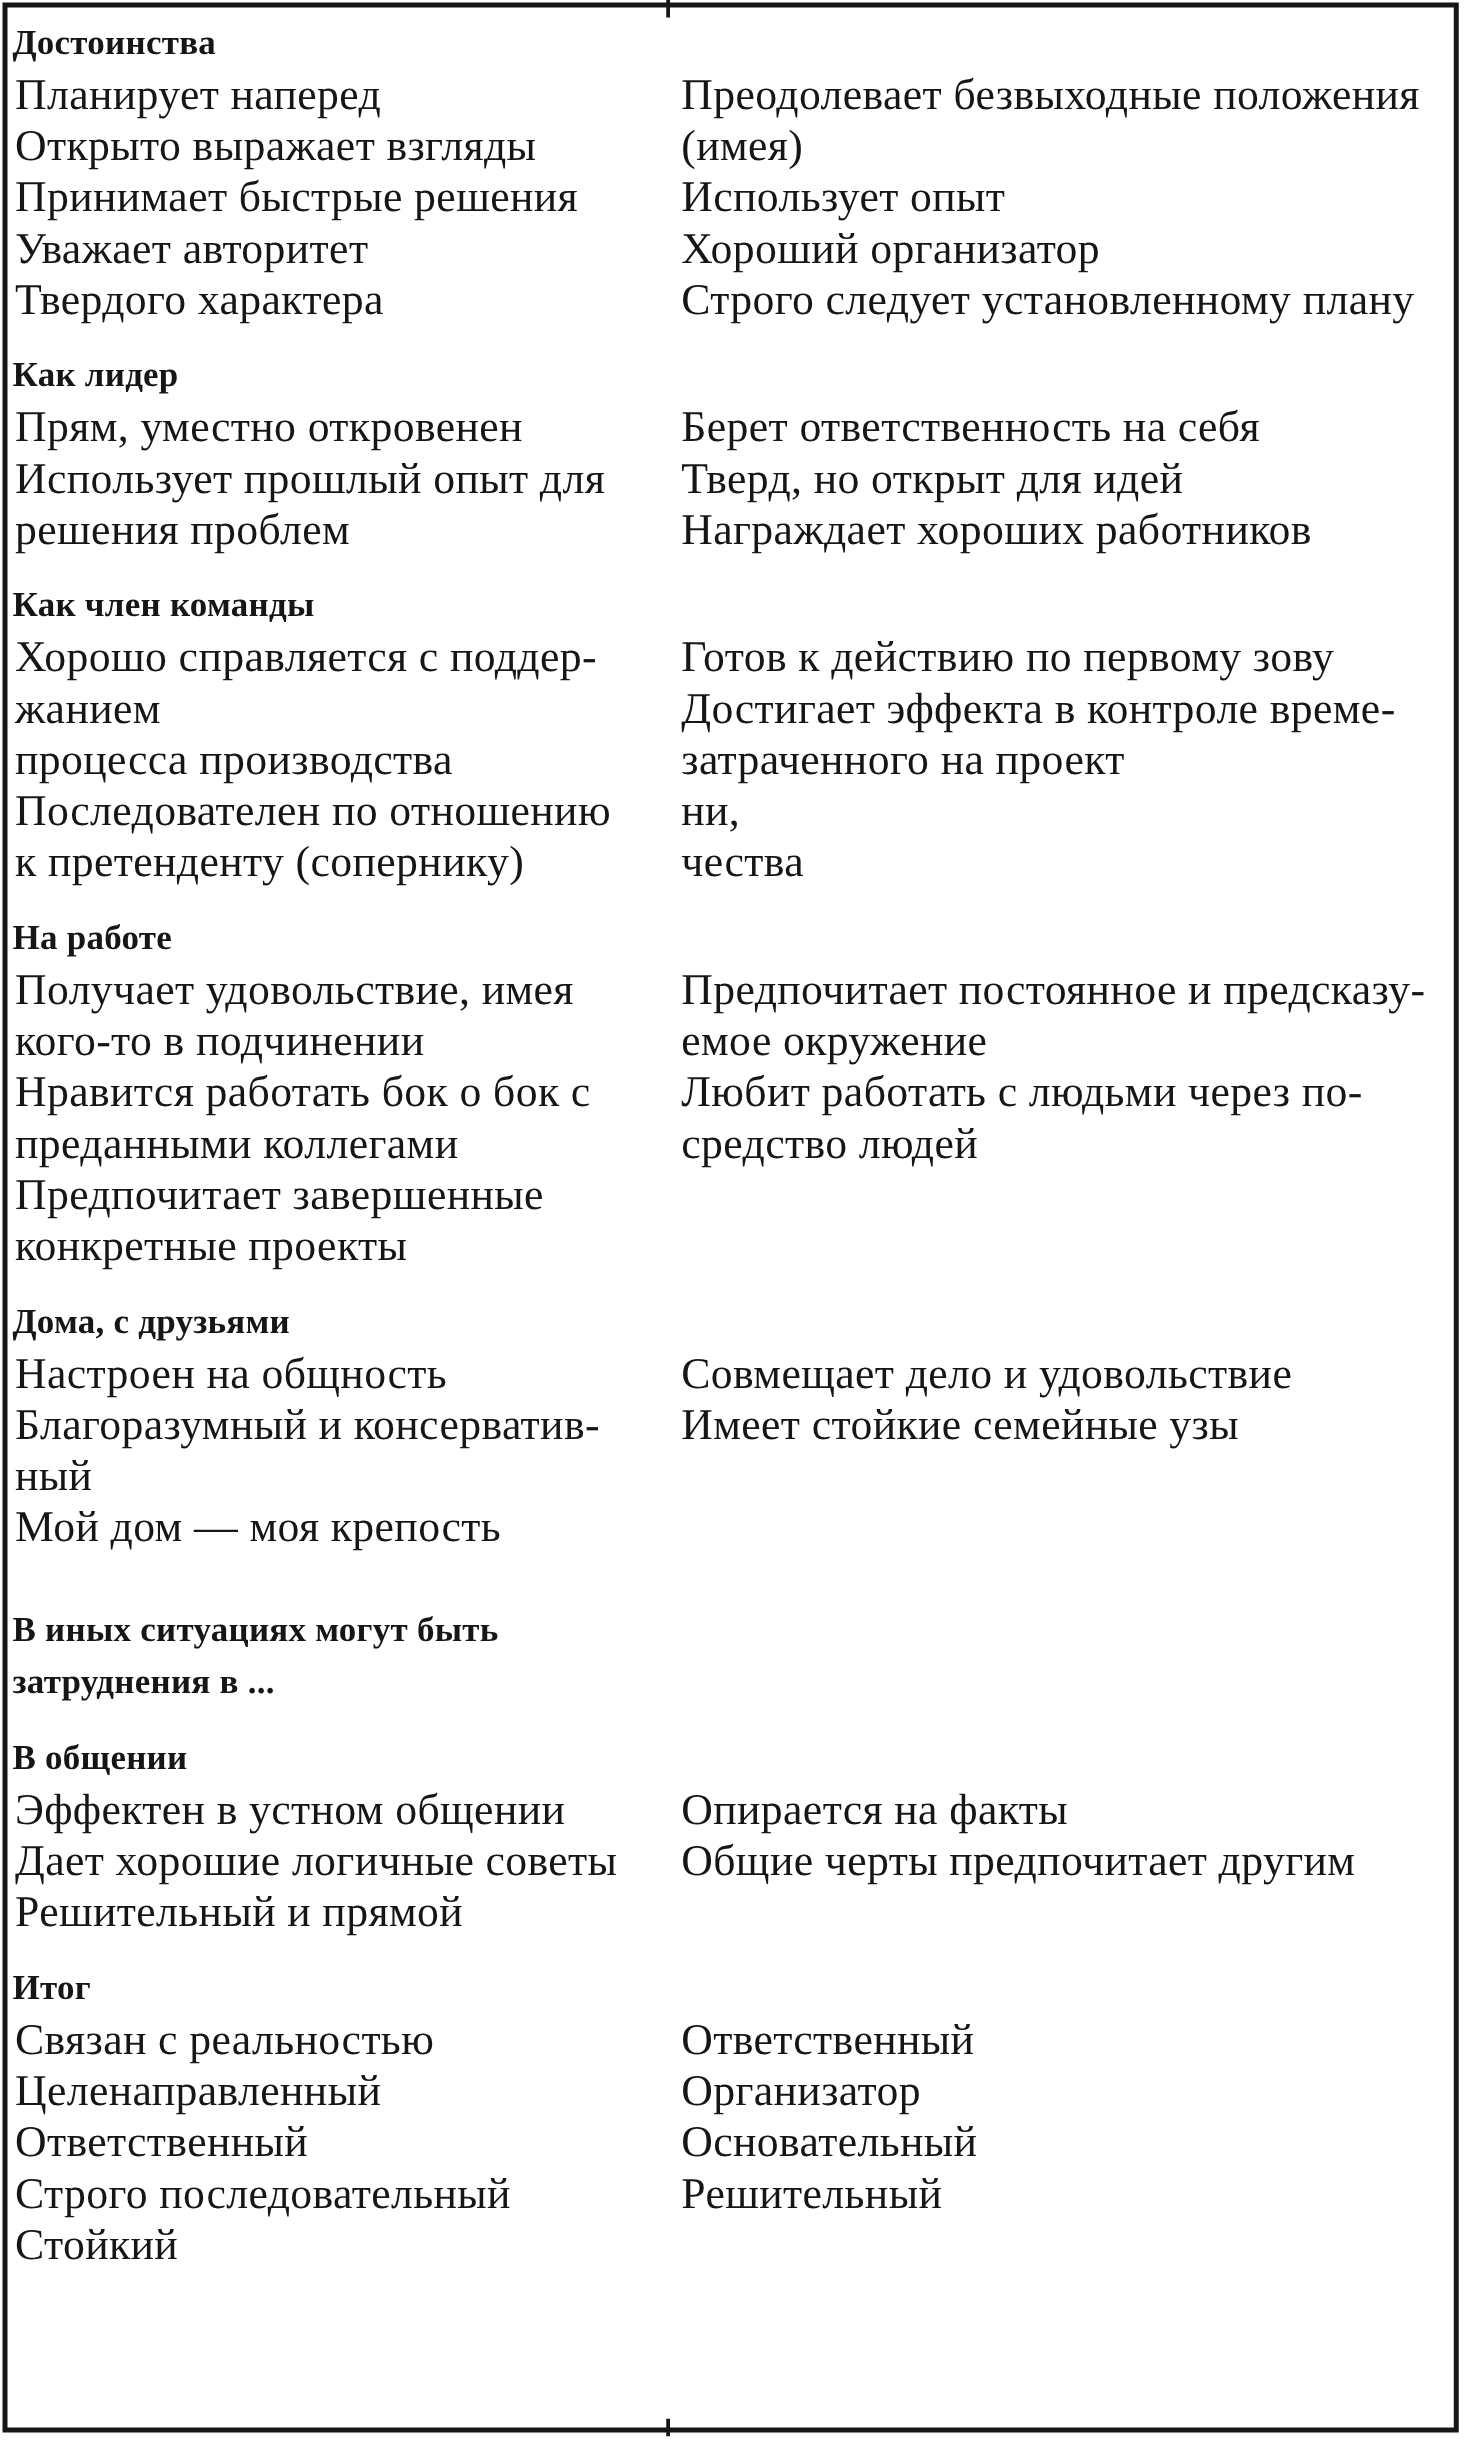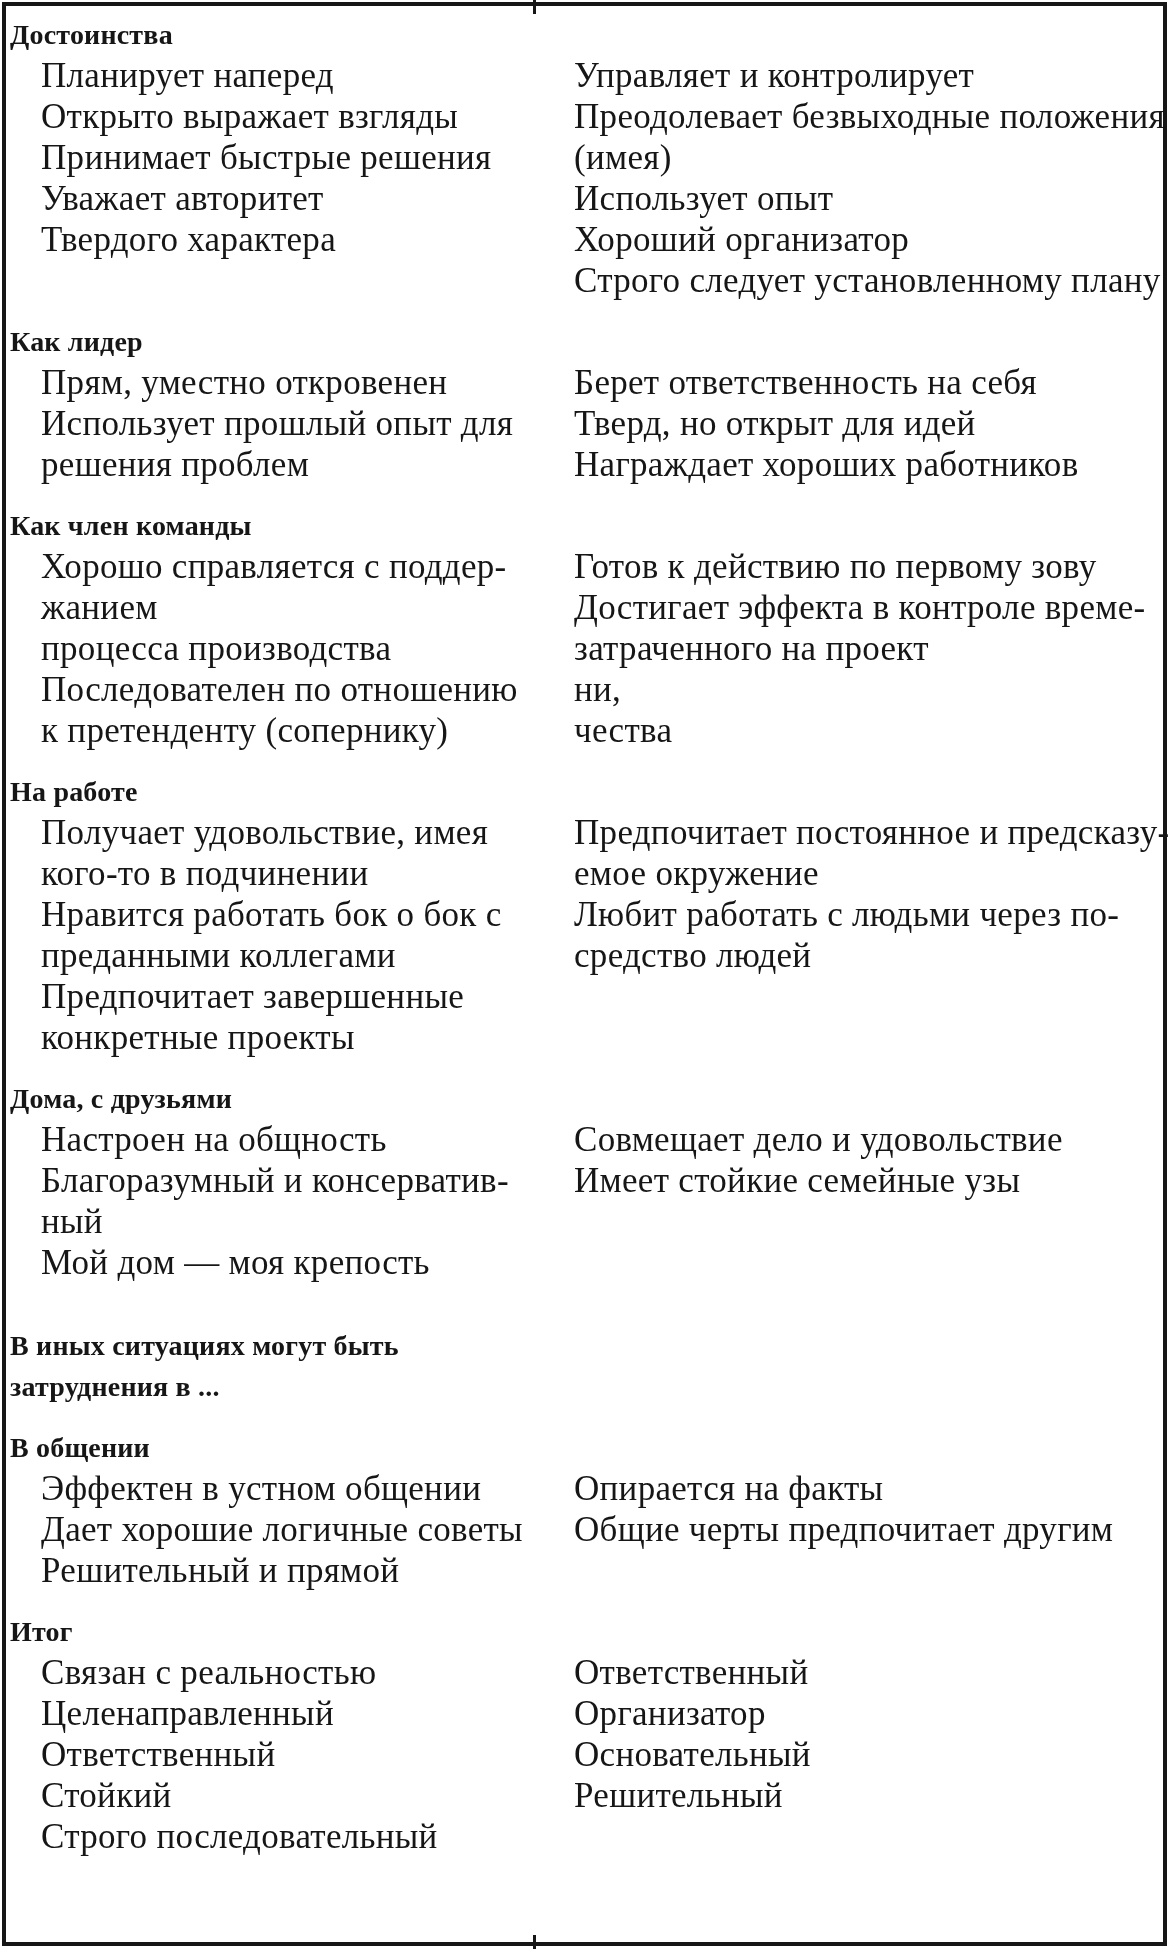--- a/index.html
+++ b/index.html
@@ -28,21 +28,21 @@
   .line{
     height:41px;line-height:41px;
     font-size:35px;letter-spacing:0.3px;
     white-space:nowrap;
   }
   .heading .line{
     font-weight:bold;font-size:28px;letter-spacing:0.2px;
   }
   .cols{display:grid;grid-template-columns:533px 1fr;}
   .col{min-width:0;}
-  .col .line{padding-left:2px;margin-left:29px;}
+  .col .line{padding-left:2px;}
 </style>
 </head>
 <body>
 
 <div class="page">
   <div class="frame">
     <div class="tick tick-top"></div>
     <div class="tick tick-bottom"></div>
     <div id="table-body">
         <div class="sec">
@@ -51,21 +51,20 @@
           </div>
           <div class="cols">
             <div class="col left">
               <div class="line">Планирует наперед</div>
               <div class="line">Открыто выражает взгляды</div>
               <div class="line">Принимает быстрые решения</div>
               <div class="line">Уважает авторитет</div>
               <div class="line">Твердого характера</div>
             </div>
             <div class="col right">
-              <div class="line">Управляет и контролирует</div>
               <div class="line">Преодолевает безвыходные положения</div>
               <div class="line">(имея)</div>
               <div class="line">Использует опыт</div>
               <div class="line">Хороший организатор</div>
               <div class="line">Строго следует установленному плану</div>
             </div>
           </div>
         </div>
         <div class="sec">
           <div class="heading">
@@ -167,22 +166,22 @@
         </div>
         <div class="sec">
           <div class="heading">
             <div class="line">Итог</div>
           </div>
           <div class="cols">
             <div class="col left">
               <div class="line">Связан с реальностью</div>
               <div class="line">Целенаправленный</div>
               <div class="line">Ответственный</div>
+              <div class="line">Строго последовательный</div>
               <div class="line">Стойкий</div>
-              <div class="line">Строго последовательный</div>
             </div>
             <div class="col right">
               <div class="line">Ответственный</div>
               <div class="line">Организатор</div>
               <div class="line">Основательный</div>
               <div class="line">Решительный</div>
             </div>
           </div>
         </div>
       </div>

